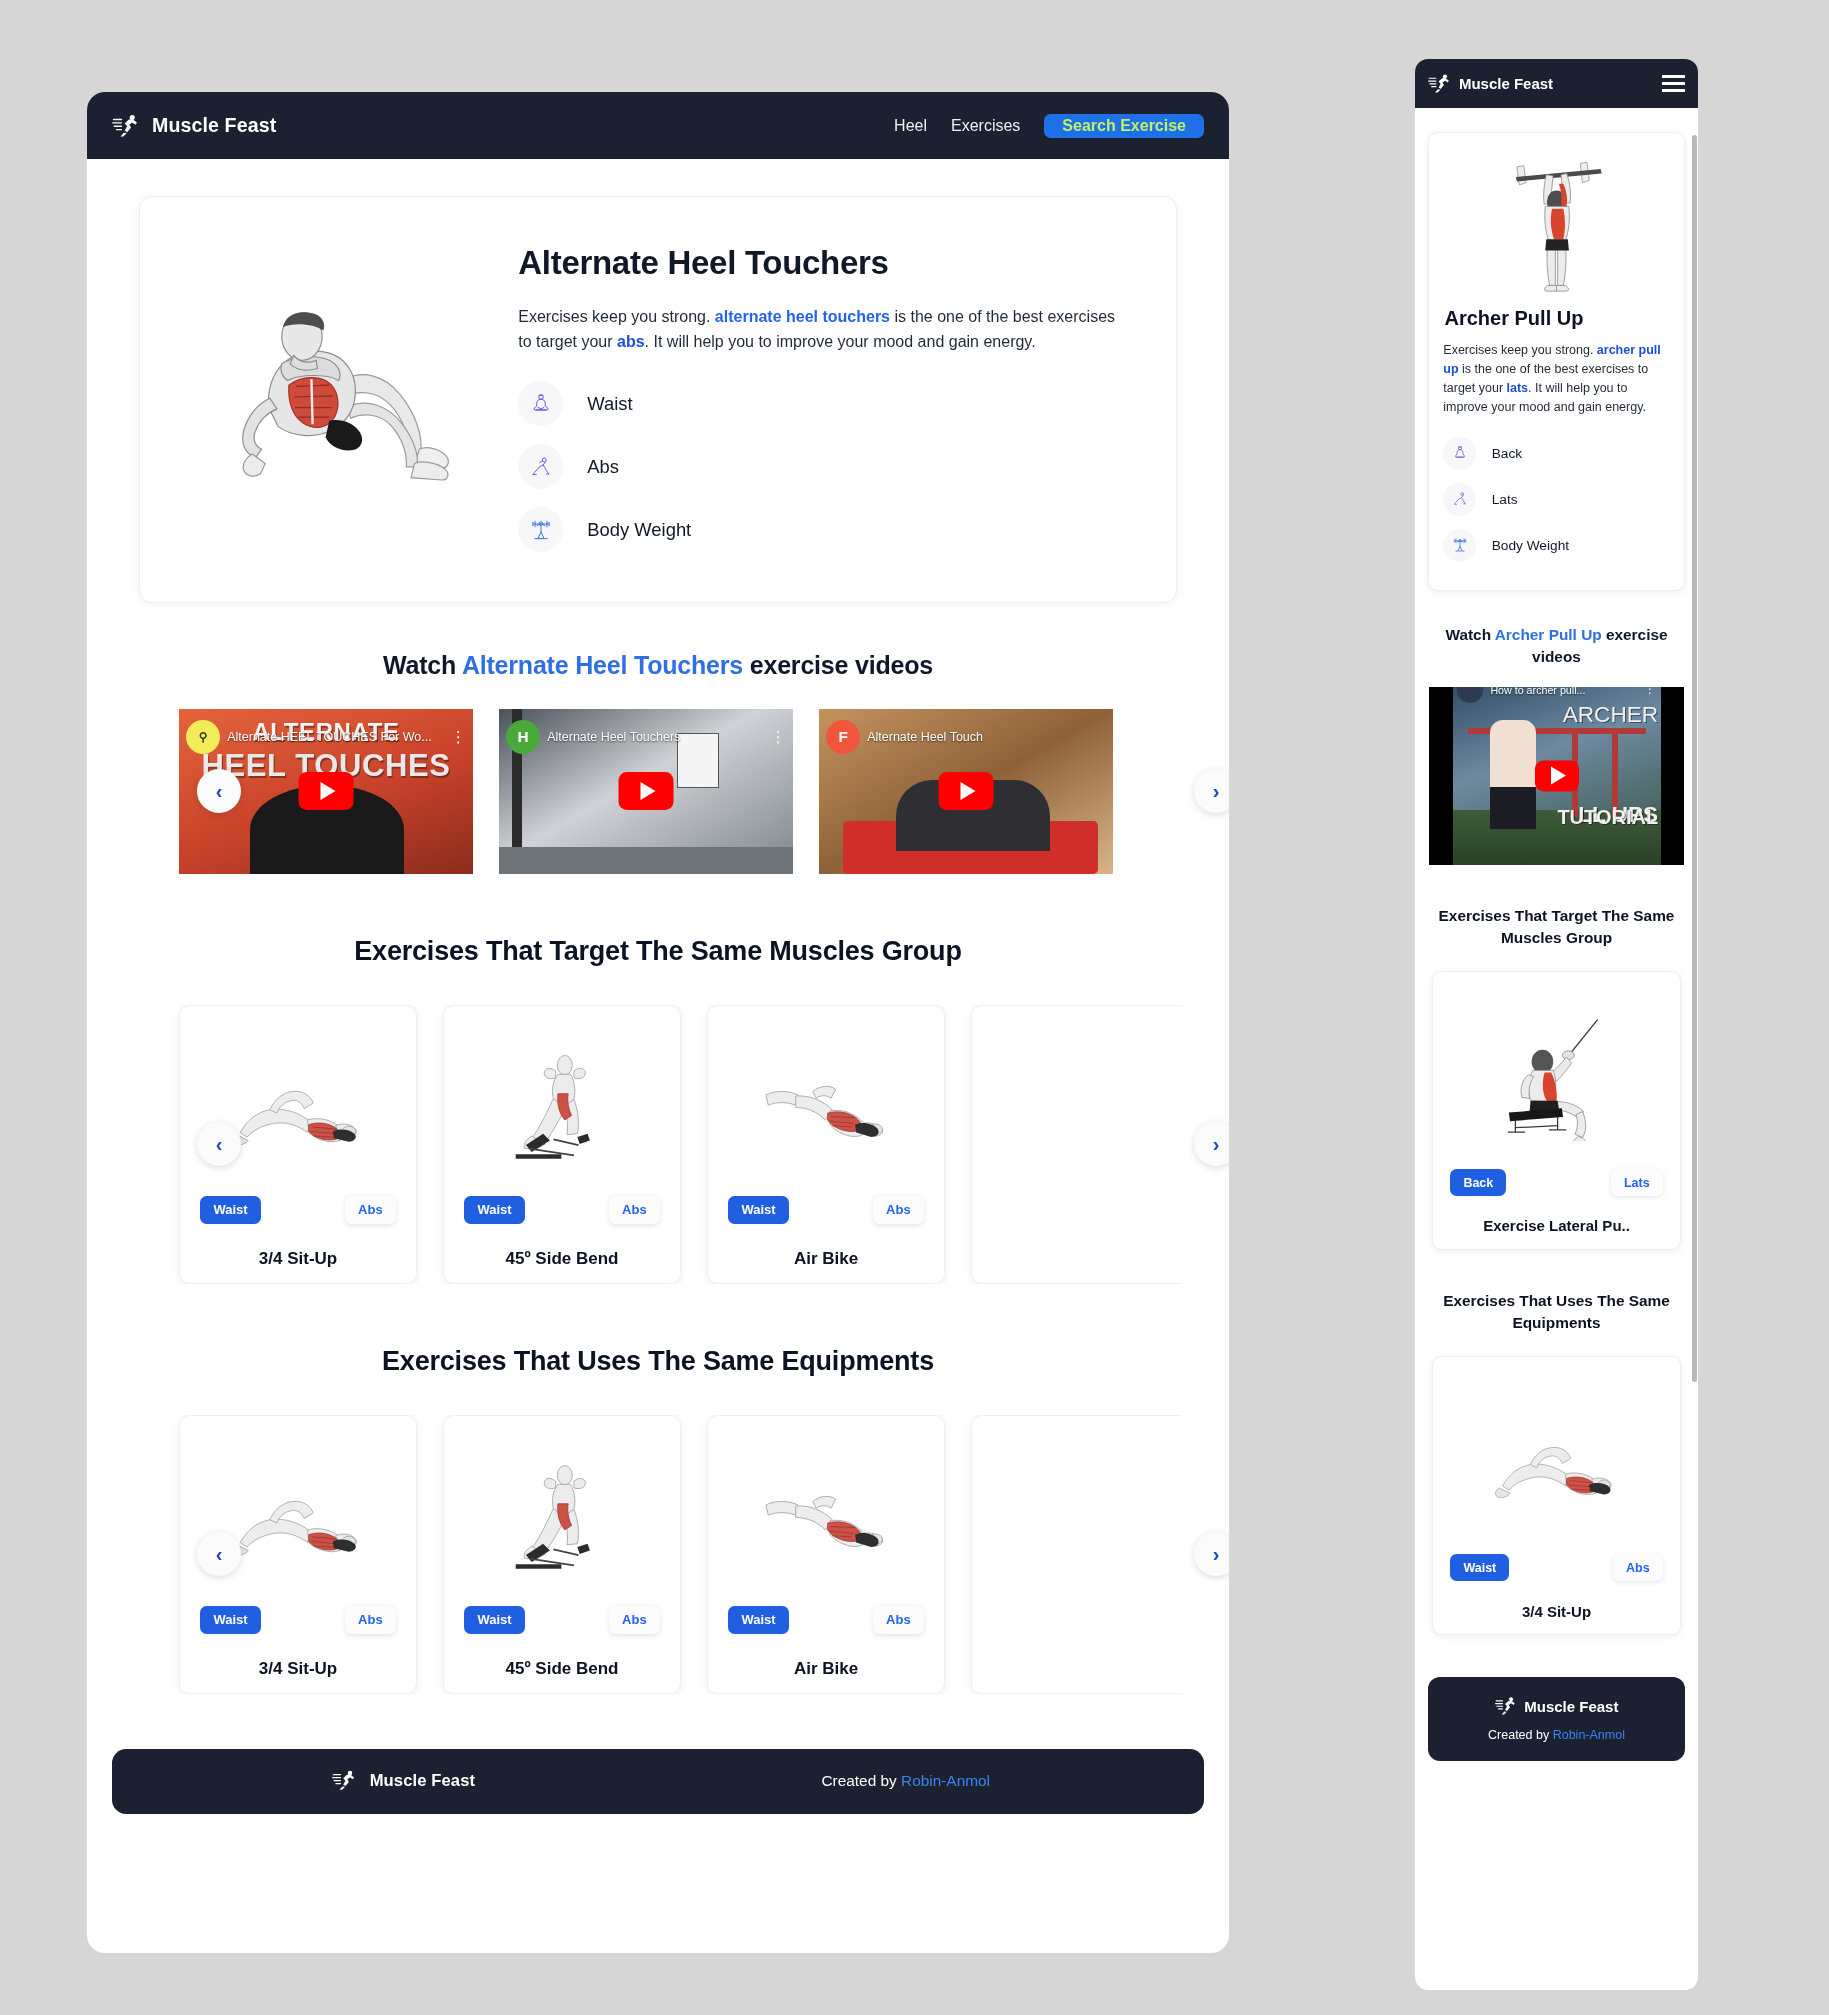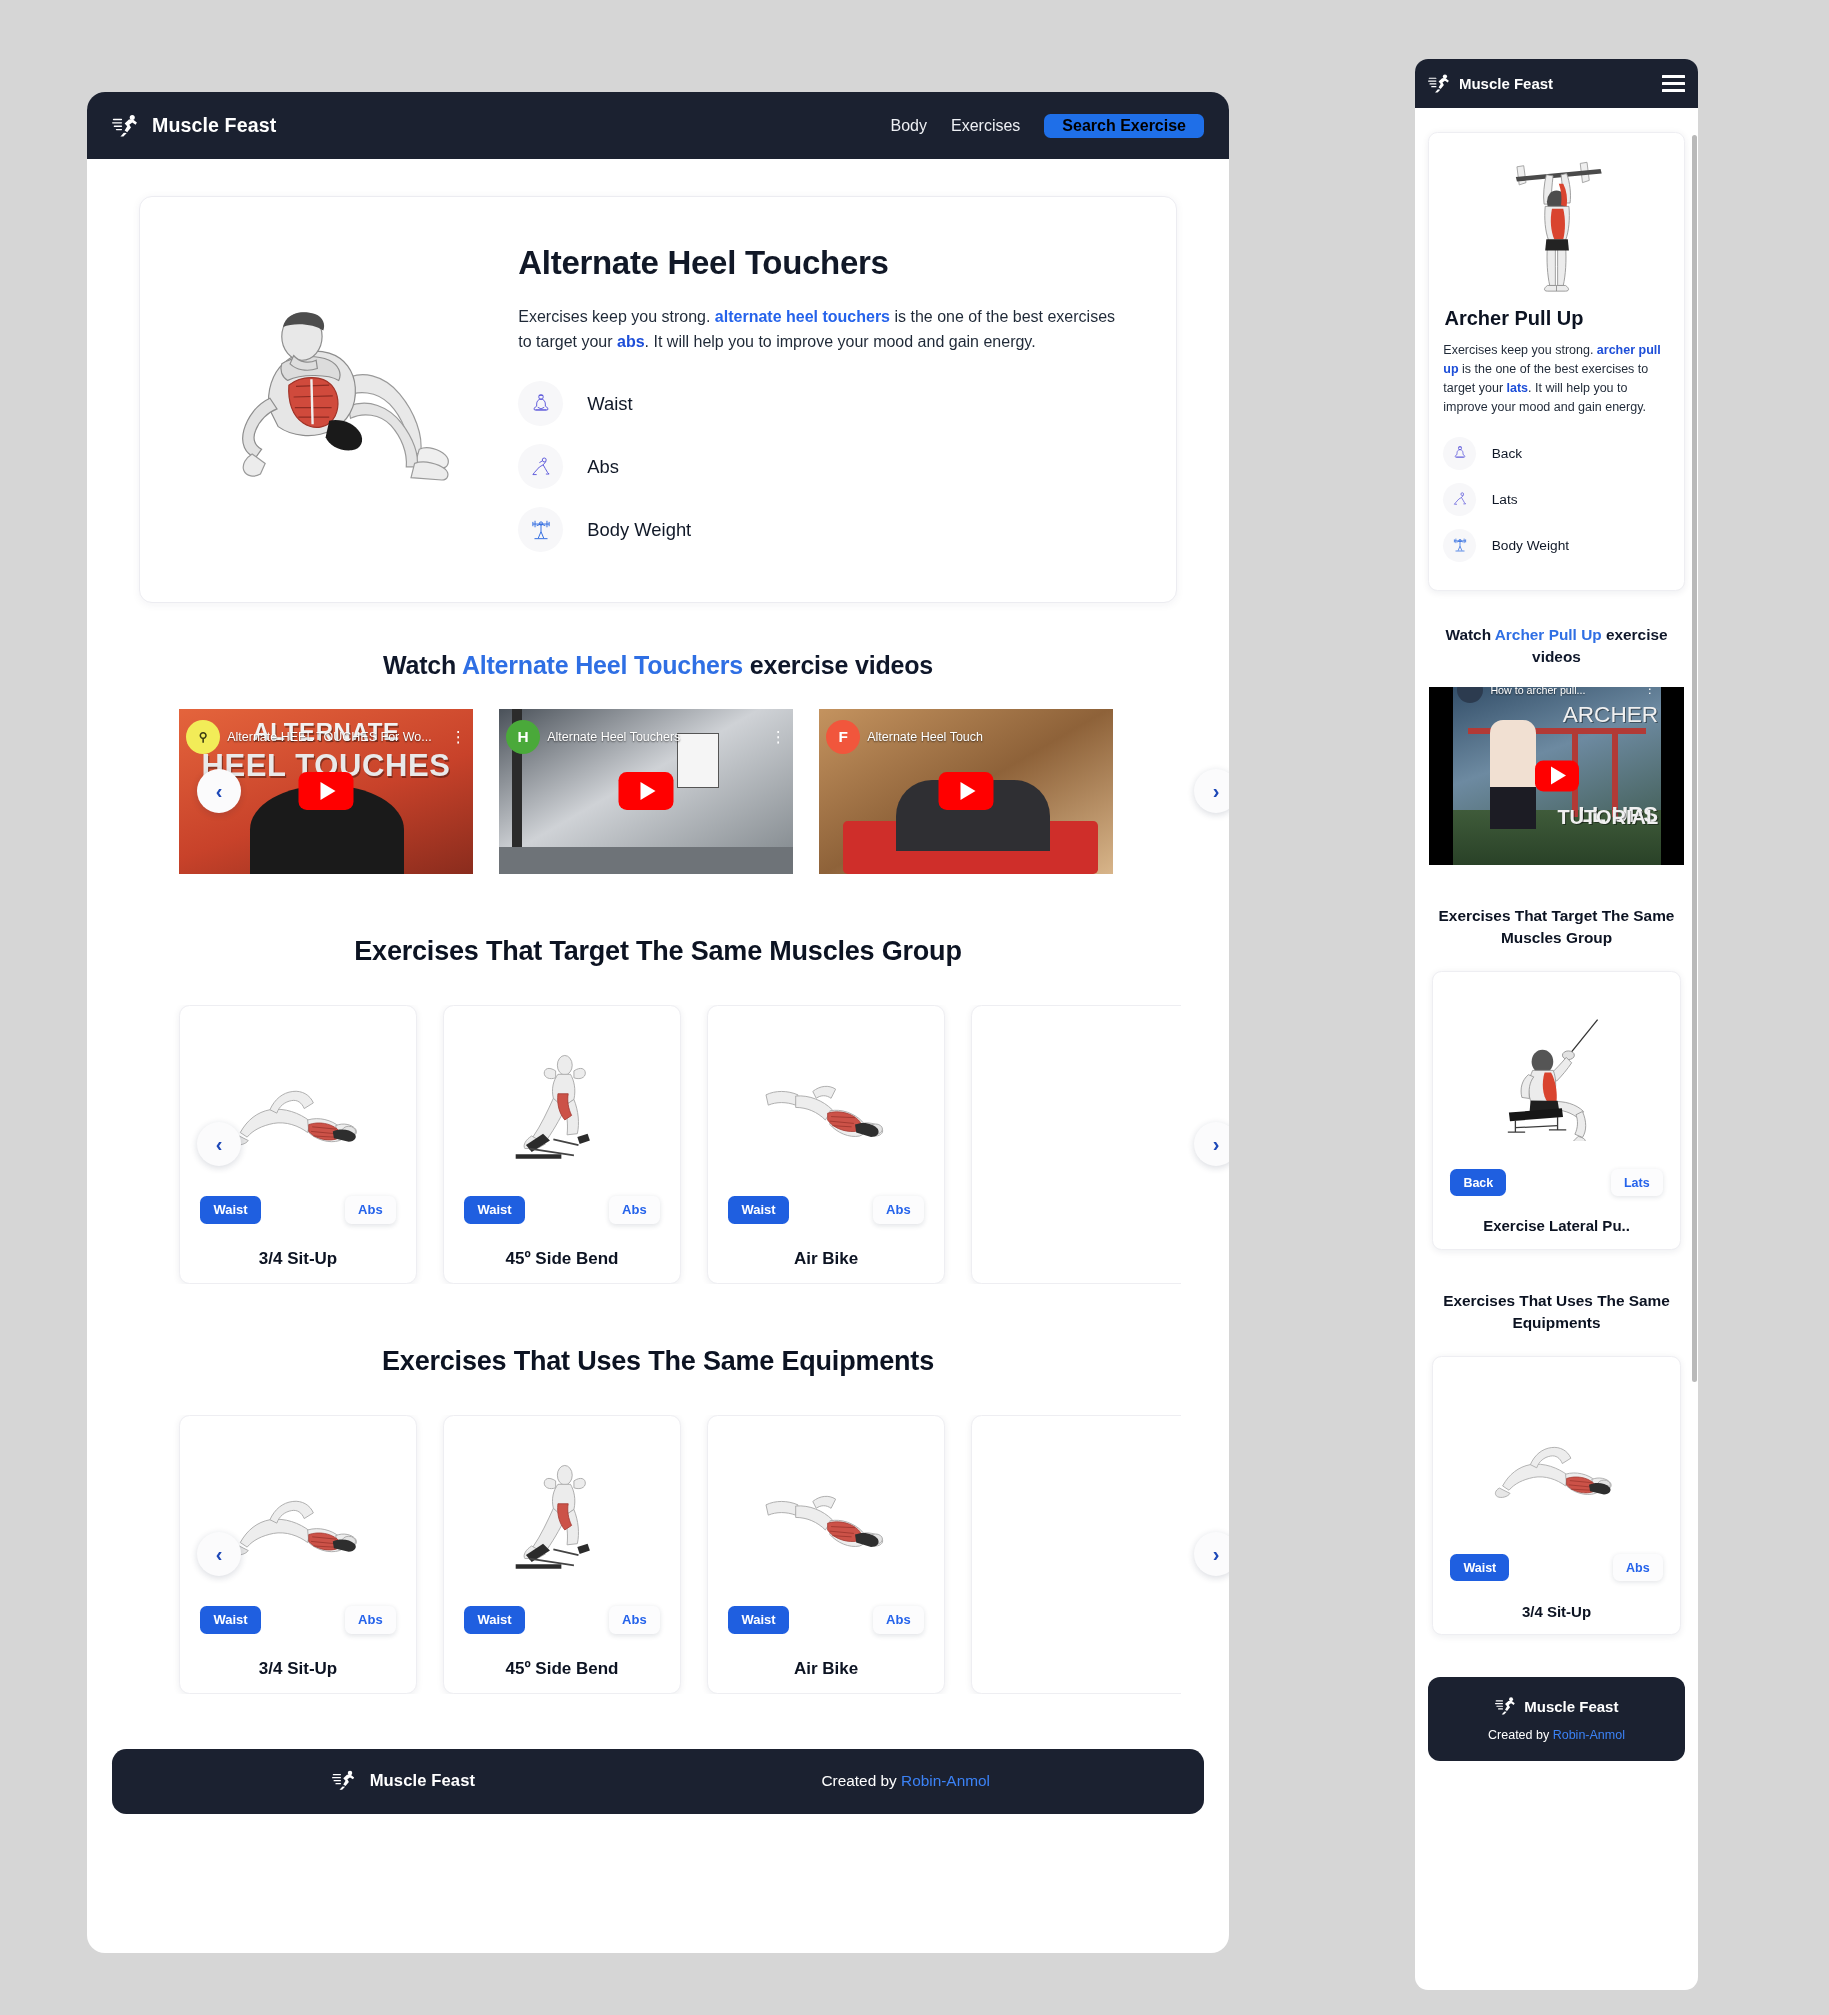--- a/index.html
+++ b/index.html
@@ -29,21 +29,21 @@
   .brand { display: flex; align-items: center; gap: 13px; }
   .brand-logo { width: 27px; height: 27px; }
   .brand-name {
     color: #fff; font-size: 19.6px; font-weight: 700; letter-spacing: 0.1px;
   }
   .d-nav-right {
     margin-left: auto; display: flex; align-items: center; gap: 24px;
   }
   .navlink { color: #eef0f4; font-size: 16px; }
   .btn-search {
-    background: #1f6fe8; color: #000000;
+    background: #1f6fe8; color: #bef264;
     font-size: 16px; font-weight: 700;
     padding: 3px 18px; border-radius: 6.5px;
     border: none; cursor: pointer;
     font-family: "Liberation Sans", sans-serif;
   }
 
   
   .hero-card {
     margin: 37px 52px 0 52px;
     background: #fff;
@@ -290,21 +290,21 @@
               <rect x="9" y="40" width="15" height="3.4" rx="1.7"></rect>
               <circle cx="48" cy="13" r="6"></circle>
               <path d="M40 18 L30 27 L36 34 L30 44 L36 48 L45 37 L41 30 L48 25 L56 30 L59 25 L49 17 Z"></path>
               <path d="M28 49 L20 58 L27 58 L35 50 Z"></path>
             </g>
           </svg>
         </span>
         <span class="brand-name">Muscle Feast</span>
       </div>
       <div class="d-nav-right">
-        <a class="navlink">Body</a>
+        <a class="navlink">Heel</a>
         <a class="navlink">Exercises</a>
         <button class="btn-search">Search Exercise</button>
       </div>
     </div>
 
     <div class="hero-card">
       <div class="hero-img-wrap">
         <svg viewBox="0 0 420 340" width="249" height="202">
           <g>
 

